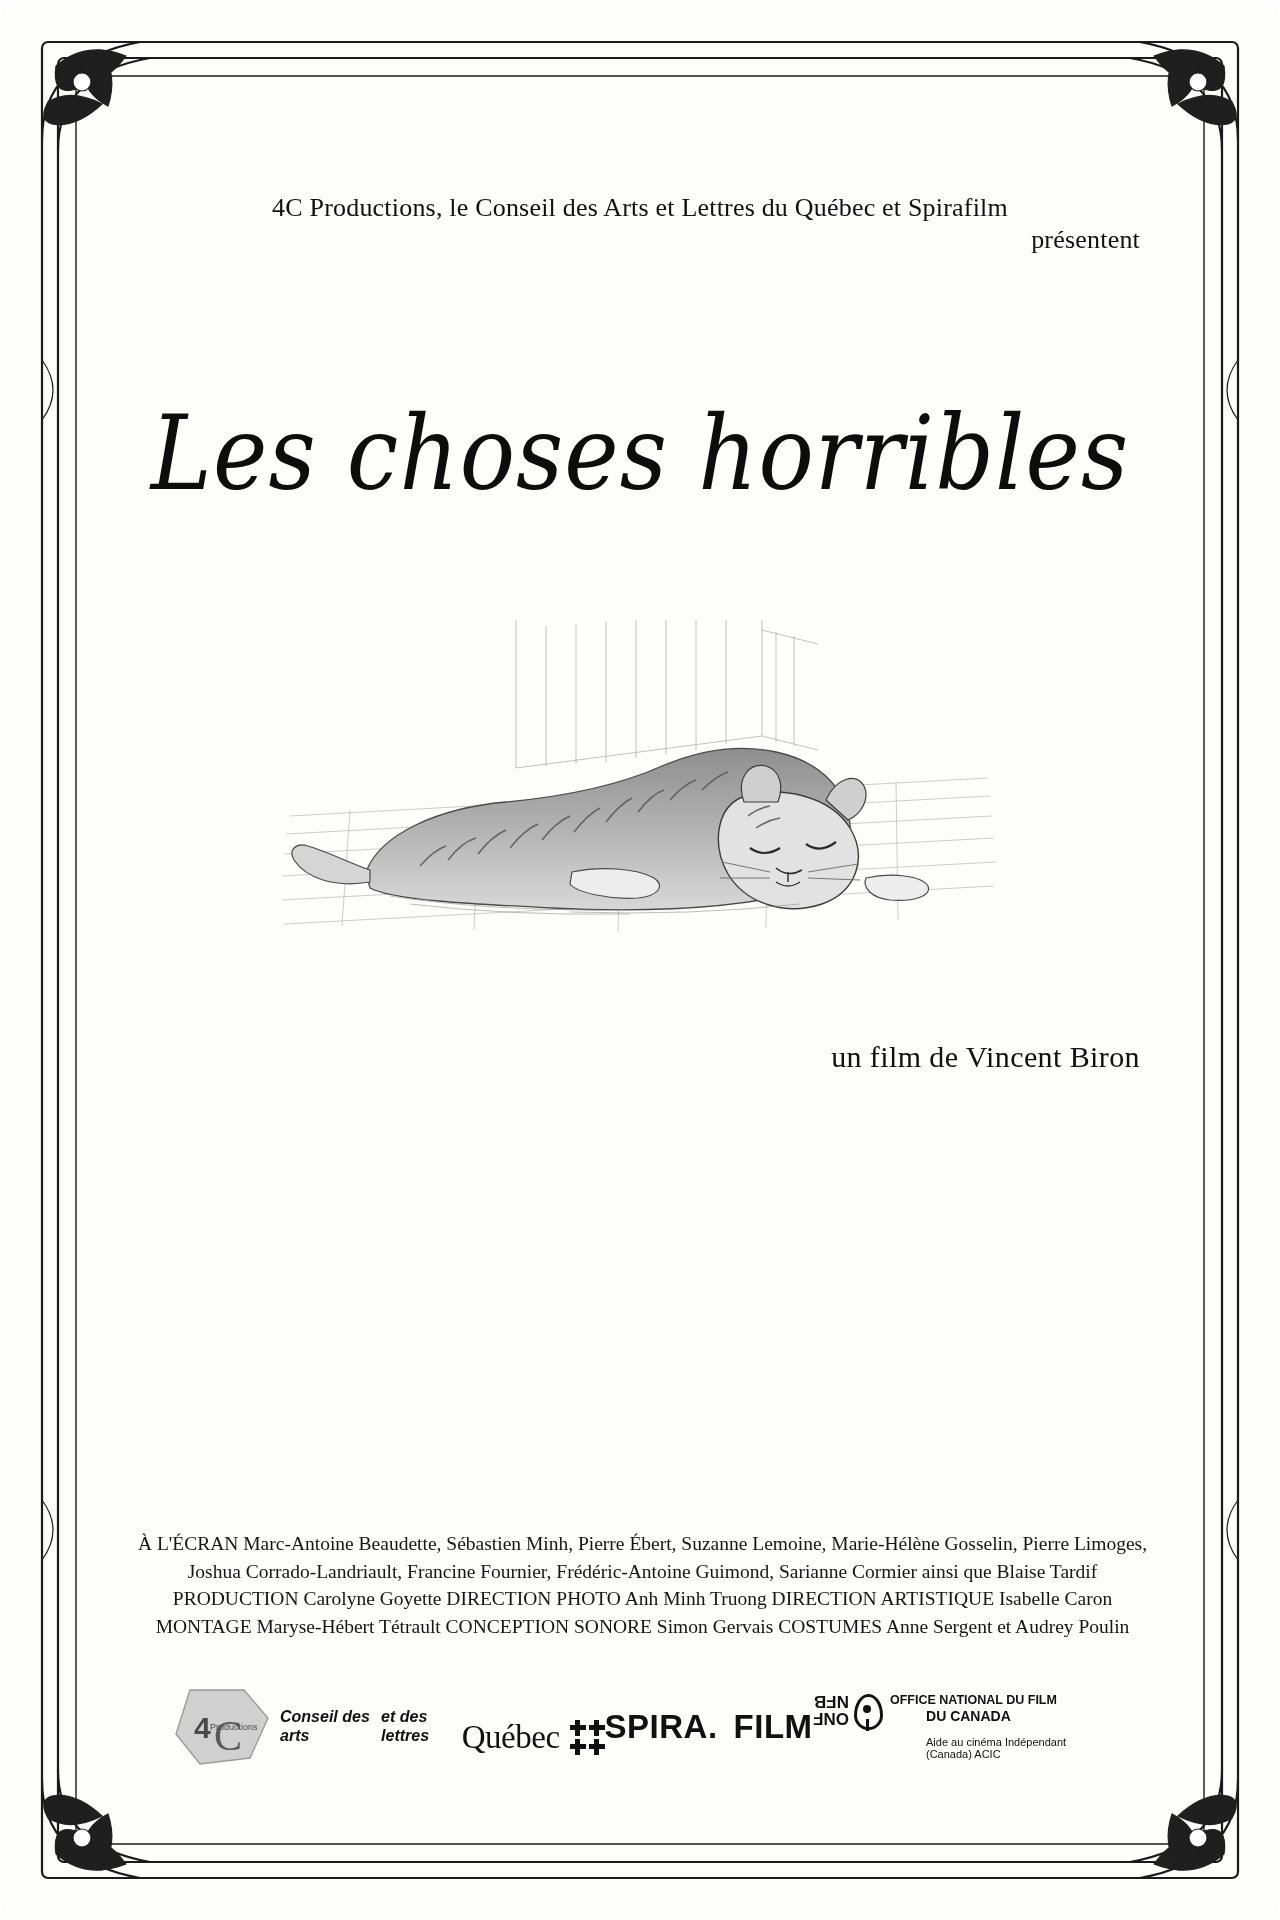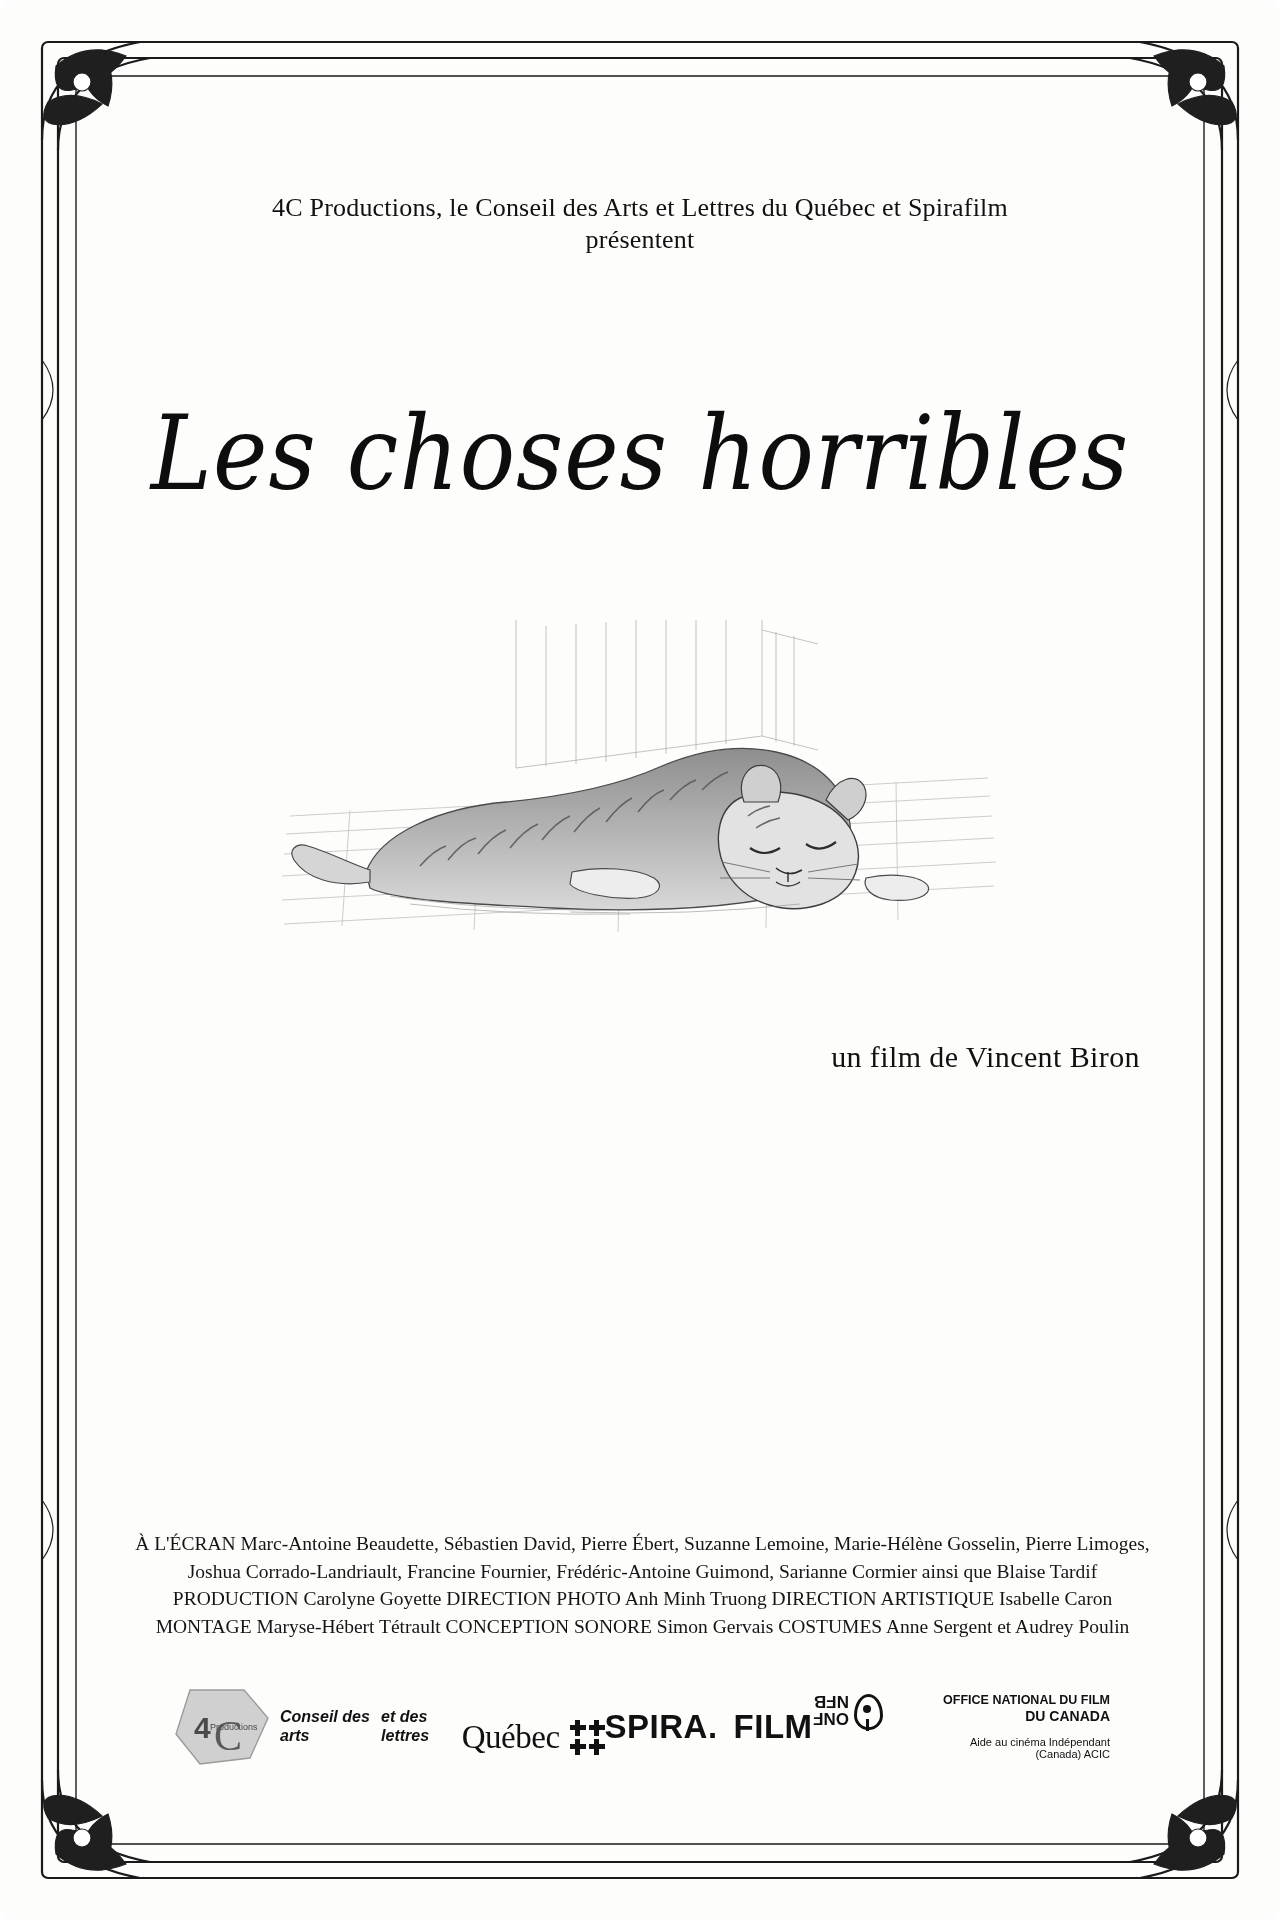--- a/index.html
+++ b/index.html
@@ -38,21 +38,21 @@
     position: absolute;
     left: 140px;
     top: 192px;
     width: 1000px;
     text-align: center;
     font-size: 26px;
     line-height: 1.24;
     letter-spacing: 0.2px;
     color: #111;
   }
-  .presenters .line2 { display: block; }
+  .presenters .line2 { display: block; text-align: right; }
 
   
   .title {
     position: absolute;
     left: 90px;
     top: 400px;
     width: 1100px;
     text-align: center;
     font-family: "DejaVu Serif", serif;
     font-size: 92px;
@@ -186,21 +186,20 @@
   .nfb-eye:before {
     content: "";
     position: absolute;
     width: 3px; height: 12px;
     background: #111;
     left: 8.5px; top: 22px;
   }
   .nfb-text {
     font-family: "Liberation Sans", sans-serif;
     color: #111;
-    text-align: right;
   }
   .nfb-text .t1 { font-size: 12.5px; font-weight: bold; line-height: 1.15; display:block;}
   .nfb-text .t2 { font-size: 14px; font-weight: bold; line-height: 1.15; display:block;margin-left:36px;}
   .nfb-text .t3 { font-size: 11px; line-height: 1.15; display:block; margin-top: 12px; margin-left: 36px; }
 </style>
 </head>
 <body>
 
 <div class="poster">
 
@@ -357,21 +356,21 @@
         <path d="M120 276 q90 14 210 14"></path>
         <path d="M140 284 q100 12 220 10"></path>
         <path d="M300 292 q120 4 230 -8"></path>
       </g>
     </g>
   </svg>
 
   <div class="director">un film de Vincent Biron</div>
 
   <div class="credits">
-    <span class="crow">À L'ÉCRAN Marc-Antoine Beaudette, Sébastien David, Pierre Ébert, Suzanne Lemoine, Marie-Hélène Gosselin, Pierre Limoges,</span>
+    <span class="crow">À L'ÉCRAN Marc-Antoine Beaudette, Sébastien Minh, Pierre Ébert, Suzanne Lemoine, Marie-Hélène Gosselin, Pierre Limoges,</span>
     <span class="crow">Joshua Corrado-Landriault, Francine Fournier, Frédéric-Antoine Guimond, Sarianne Cormier   ainsi que Blaise Tardif</span>
     <span class="crow">PRODUCTION Carolyne Goyette DIRECTION PHOTO Anh Minh Truong DIRECTION ARTISTIQUE Isabelle Caron</span>
     <span class="crow">MONTAGE Maryse-Hébert Tétrault CONCEPTION SONORE Simon Gervais COSTUMES Anne Sergent et Audrey Poulin</span>
   </div>
 
   <div class="logos">
 
     <div class="logo logo-4c">
       <svg viewBox="0 0 110 86" width="110" height="86">
         <polygon points="20,6 74,6 98,34 80,74 30,80 6,50" fill="#c9c9c9" stroke="#8a8a8a" stroke-width="1.4" opacity="0.85"></polygon>

